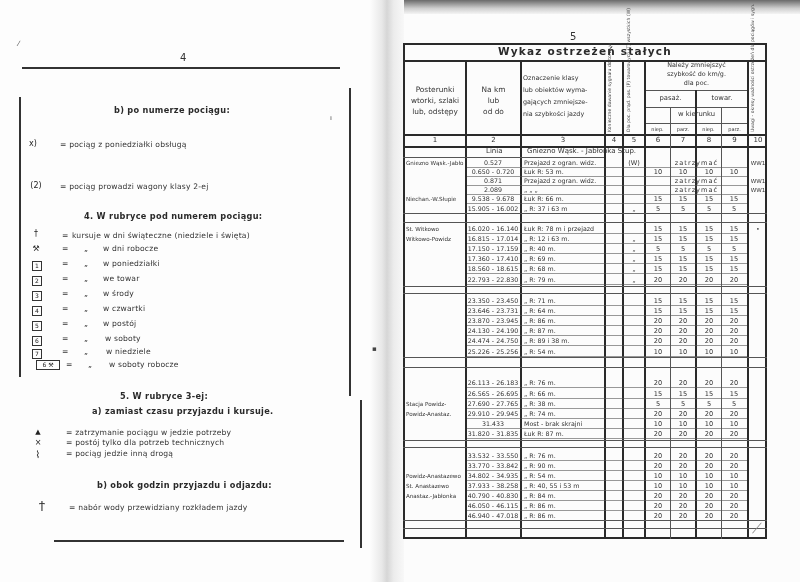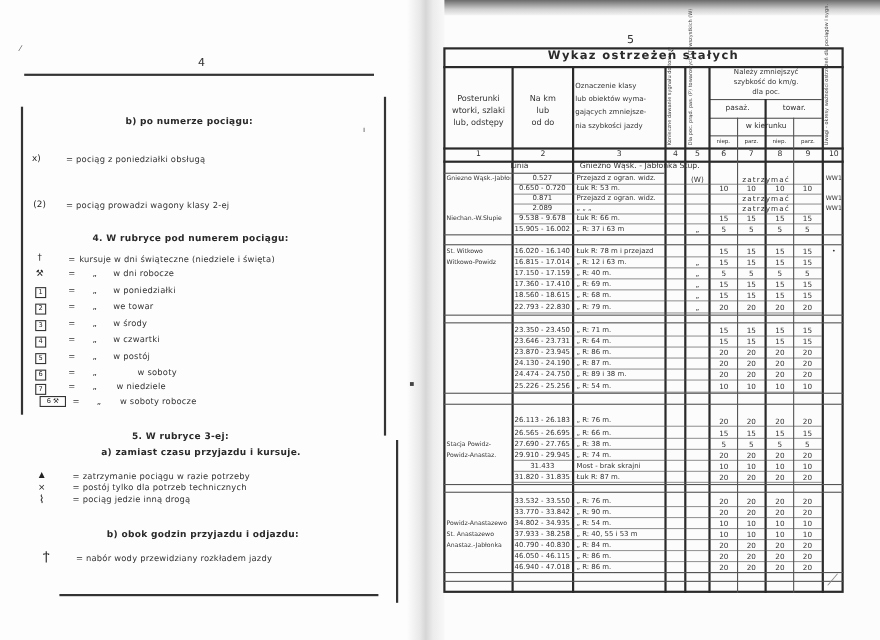--- a/index.html
+++ b/index.html
@@ -97,38 +97,38 @@
     <div class="lt" style="left:103px;top:304px;">w czwartki</div>
 
     <div class="boxsym" style="left:32px;top:321px;">5</div>
     <div class="lt" style="left:62px;top:319px;">=</div>
     <div class="lt" style="left:84px;top:319px;">„</div>
     <div class="lt" style="left:103px;top:319px;">w postój</div>
 
     <div class="boxsym" style="left:32px;top:336px;">6</div>
     <div class="lt" style="left:62px;top:334px;">=</div>
     <div class="lt" style="left:84px;top:334px;">„</div>
-    <div class="lt" style="left:105px;top:334px;margin-left:20px;">w soboty</div>
+    <div class="lt" style="left:105px;top:334px;">w soboty</div>
 
     <div class="boxsym" style="left:32px;top:349px;">7</div>
     <div class="lt" style="left:62px;top:347px;">=</div>
     <div class="lt" style="left:84px;top:347px;">„</div>
     <div class="lt" style="left:106px;top:347px;">w niedziele</div>
 
     <div class="boxsym wide" style="left:36px;top:360px;">6 ⚒</div>
     <div class="lt" style="left:66px;top:360px;">=</div>
     <div class="lt" style="left:88px;top:360px;">„</div>
     <div class="lt" style="left:109px;top:360px;">w soboty robocze</div>
   </div>
 
   <div class="lh" style="left:120px;top:391px;">5. W rubryce 3-ej:</div>
   <div class="lh" style="left:92px;top:406px;">a) zamiast czasu przyjazdu i kursuje.</div>
 
   <div class="sym" style="left:31px;top:428px;font-size:7px;">▲</div>
-  <div class="lt" style="left:66px;top:428px;">= zatrzymanie pociągu w razie potrzeby</div>
+  <div class="lt" style="left:66px;top:428px;">= zatrzymanie pociągu w jedzie potrzeby</div>
   <div class="sym" style="left:31px;top:438px;">×</div>
   <div class="lt" style="left:66px;top:438px;">= postój tylko dla potrzeb technicznych</div>
   <div class="sym" style="left:31px;top:449px;font-size:10px;">⌇</div>
   <div class="lt" style="left:66px;top:449px;">= pociąg jedzie inną drogą</div>
 
   <div class="lh" style="left:97px;top:480px;">b) obok godzin przyjazdu i odjazdu:</div>
   <div class="sym" style="left:35px;top:499px;font-size:11px;">ϯ</div>
   <div class="lt" style="left:69px;top:503px;">= nabór wody przewidziany rozkładem jazdy</div>
 
   <div class="tick" style="left:330px;top:114px;">ı</div>
@@ -196,21 +196,21 @@
   <div class="cn" style="left:522px;top:136px;width:82px;">3</div>
   <div class="cn" style="left:606px;top:136px;width:16px;">4</div>
   <div class="cn" style="left:624px;top:136px;width:20px;">5</div>
   <div class="cn" style="left:646px;top:136px;width:24px;">6</div>
   <div class="cn" style="left:671px;top:136px;width:24px;">7</div>
   <div class="cn" style="left:697px;top:136px;width:24px;">8</div>
   <div class="cn" style="left:722px;top:136px;width:25px;">9</div>
   <div class="cn" style="left:749px;top:136px;width:18px;">10</div>
 
   <div class="gl-h" style="left:403px;top:157px;width:201px;"></div>
-  <div class="linia" style="left:464px;top:147px;">Linia</div>
+  <div class="linia" style="left:486px;top:147px;">Linia</div>
   <div class="linia" style="left:527px;top:147px;">Gniezno Wąsk. - Jabłonka Stup.</div>
 
   <div id="rows">
       <div class="gl-h" style="left: 403px; top: 213px; width: 364px;"></div>
       <div class="gl-h" style="left: 403px; top: 222px; width: 364px;"></div>
       <div class="gl-h" style="left: 403px; top: 286px; width: 364px;"></div>
       <div class="gl-h" style="left: 403px; top: 293px; width: 364px;"></div>
       <div class="gl-h" style="left: 403px; top: 357px; width: 364px;"></div>
       <div class="gl-h" style="left: 403px; top: 367px; width: 364px;"></div>
       <div class="gl-h" style="left: 403px; top: 440px; width: 364px;"></div>

